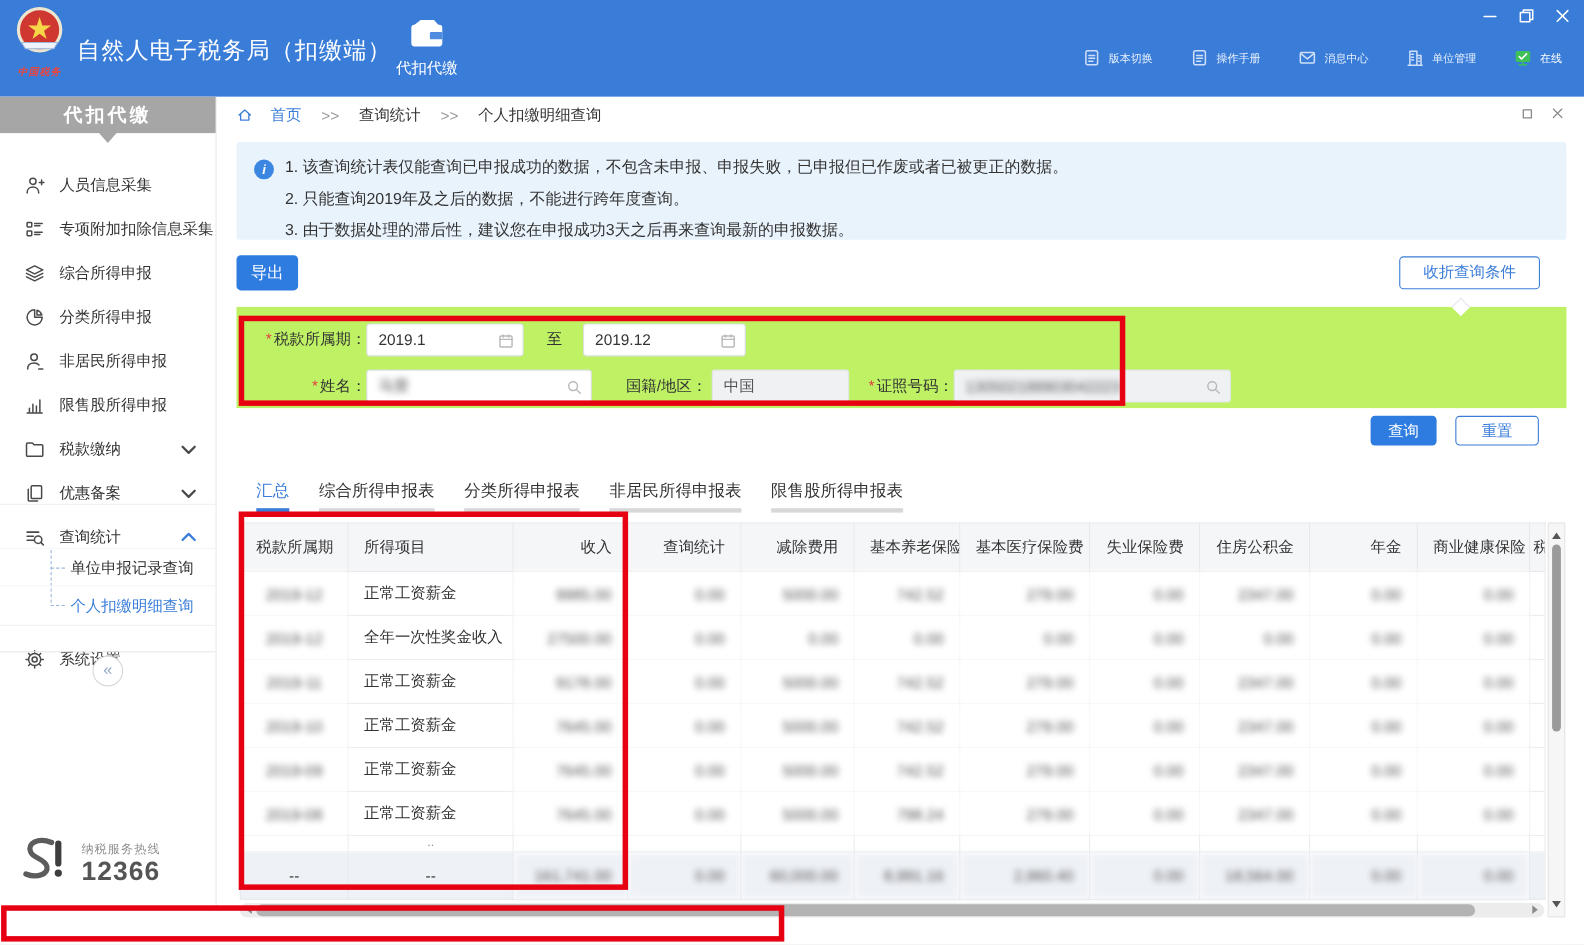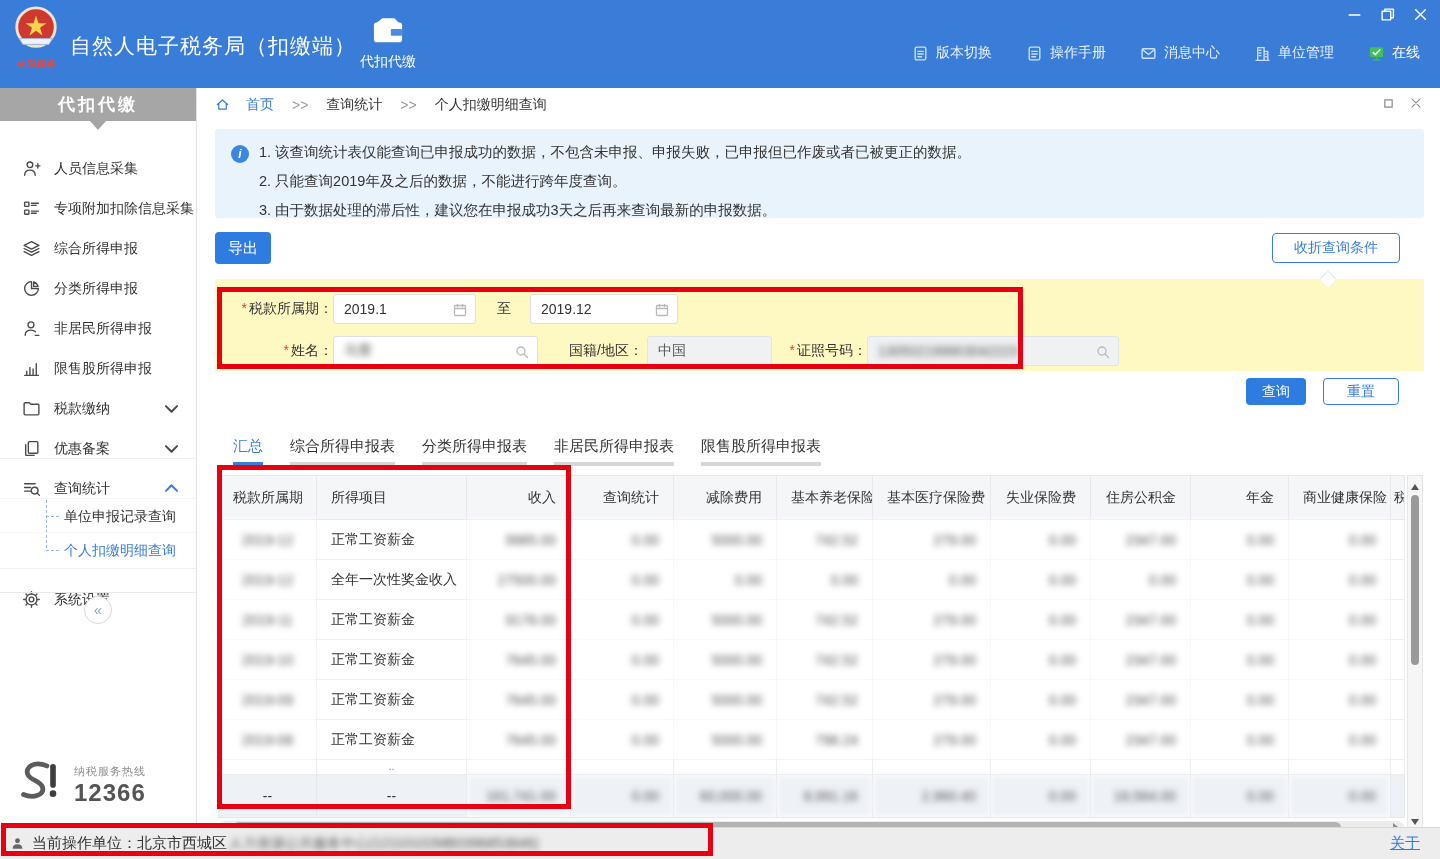--- a/index.html
+++ b/index.html
@@ -13,21 +13,21 @@
 .hd{position:absolute;top:0;left:0;right:0;height:88px;background:#3a7dd9;color:#fff}
 .win-ctrls{position:absolute;top:7px;right:12px;display:flex;gap:18px}
 .wc{width:15px;height:15px;color:#fff;cursor:pointer}
 .hd-logo{position:absolute;left:8px;top:4px;width:56px;text-align:center;cursor:default}
 .hd-logo .ic{width:50px;height:50px}
 .hd-logo .cap{color:#e8473f;font-size:9px;font-weight:bold;font-style:italic;letter-spacing:1px;background:rgba(255,255,255,.0)}
 .hd-title{position:absolute;left:70px;top:32px;font-size:21px;letter-spacing:1px}
 .hd-tab{position:absolute;left:346px;top:15px;width:84px;text-align:center;font-size:14px;cursor:pointer}
 .hd-tab .ic{width:34px;height:30px}
 .hd-tab .lbl{display:block;margin-top:5px}
-.hd-menu{position:absolute;right:20px;top:44px;display:flex;gap:34px;align-items:flex-start;font-size:14px;color:#e9f1fd}
+.hd-menu{position:absolute;right:20px;top:44px;display:flex;gap:34px;align-items:flex-start;font-size:10px;color:#e9f1fd}
 .hd-mi{display:flex;align-items:center;gap:7px;cursor:pointer}
 .hd-mi .ic{width:17px;height:17px;color:#cfdff7}
 .hd-mi.online{color:#fff}
 
 .sb{position:absolute;top:88px;left:0;width:197px;bottom:32px;background:#fff;border-right:1px solid #e3e3e3}
 .sb-head{height:33px;background:#a6a6a6;color:#fff;font-size:17px;font-weight:bold;text-align:center;line-height:33px;letter-spacing:3px}
 .sb-caret{width:0;height:0;border:8px solid transparent;border-top:9px solid #a6a6a6;margin:0 auto}
 .nav-it{position:relative;height:40px;display:flex;align-items:flex-end;padding-left:22px;gap:13px;font-size:14px;color:#333;cursor:pointer}
 .nav-it.bt{border-top:1px solid #f0f0f0}
 .nav-it .ic{width:19px;height:19px;color:#4a4a4a;flex:0 0 19px}
@@ -51,21 +51,21 @@
 .bc-home{color:#3a7dd9;cursor:pointer}
 .bc-sep{color:#999;margin:0 2px}
 .pc{position:absolute;right:2px;top:9px;display:flex;gap:16px;align-items:center;color:#8a8a8a}
 .pc .ic{width:11px;height:11px;cursor:pointer}
 .notice{position:relative;height:89px;background:#e9f3fc;border-radius:3px;margin-top:8px;padding:9px 18px 0 44px;font-size:14.5px;color:#333}
 .notice .line{line-height:29px;white-space:nowrap;overflow:hidden}
 .info-ic{position:absolute;left:16px;top:16px;width:18px;height:18px;border-radius:50%;background:#3a86e0;color:#fff;font-size:12px;font-weight:bold;text-align:center;line-height:18px;font-style:italic}
 .toolbar{margin-top:14px;height:32px;display:flex;justify-content:space-between;align-items:center}
 .btn-export{width:56px;height:32px;background:#2e7ce0;color:#fff;border:none;border-radius:4px;font-size:15px;cursor:pointer;font-family:inherit}
 .btn-collapse{height:30px;padding:0 21px;background:#fff;border:1px solid #3a7dd9;color:#3a7dd9;border-radius:4px;font-size:14px;margin-right:24px;cursor:pointer;font-family:inherit}
-.filter{position:relative;margin-top:15px;height:92px;background:#fef9c3;padding-top:15px}
+.filter{position:relative;margin-top:15px;height:92px;background:#bef264;padding-top:15px}
 .notch{position:absolute;top:-6px;left:1107px;width:12px;height:12px;background:#fff;border-left:1px solid #e2e5ea;border-top:1px solid #e2e5ea;transform:rotate(45deg)}
 .frow{display:flex;align-items:center;height:30px;margin-bottom:12px;font-size:14px}
 .flabel{width:118px;text-align:right;color:#333;white-space:nowrap}
 .req{color:#e23d3d;margin-right:2px}
 .inp{position:relative;height:30px;background:#fff;border:1px solid #dcdfe3;border-radius:3px;display:flex;align-items:center;padding:0 28px 0 10px;font-size:14px;color:#333;cursor:text}
 .inp .ric{position:absolute;right:7px;top:7px;width:16px;height:16px;color:#b9b9b9}
 .inp.gray{background:#eff1f3;border-color:#e2e4e7;color:#555}
 .w-date1{width:143px}.w-date2{width:148px;margin-left:18px}
 .lbl-to{margin-left:20px;width:16px;text-align:center}
 .w-name{width:205px}
@@ -529,27 +529,17 @@
         <div class="tri-dn"></div>
       </div>
       <div class="hscroll">
         <div class="tri-l"></div>
         <div class="hthumb"></div>
         <div class="tri-r"></div>
       </div>
     </div>
   </div>
 
-  <div class="statusbar">
-    <span class="ic"><svg viewBox="0 0 16 16">
-          <circle cx="8" cy="5" r="2.6" style="fill:#666;stroke:none"></circle>
-          <path d="M2.8 13.5c0-3 2.3-4.6 5.2-4.6s5.2 1.6 5.2 4.6z" style="fill:#666;stroke:none"></path>
-        </svg></span>
-    <span>当前操作单位：</span>
-      <span>北京市西城区</span>
-      <span class="unit-blur">人力资源公共服务中心(12110102MB0396853846)</span>
-    <span class="about">关于</span>
-  </div>
 
   <div class="ann" id="ann1"></div>
   <div class="ann" id="ann2"></div>
   <div class="ann" id="ann3"></div>
 </div>
 
 </body></html>

